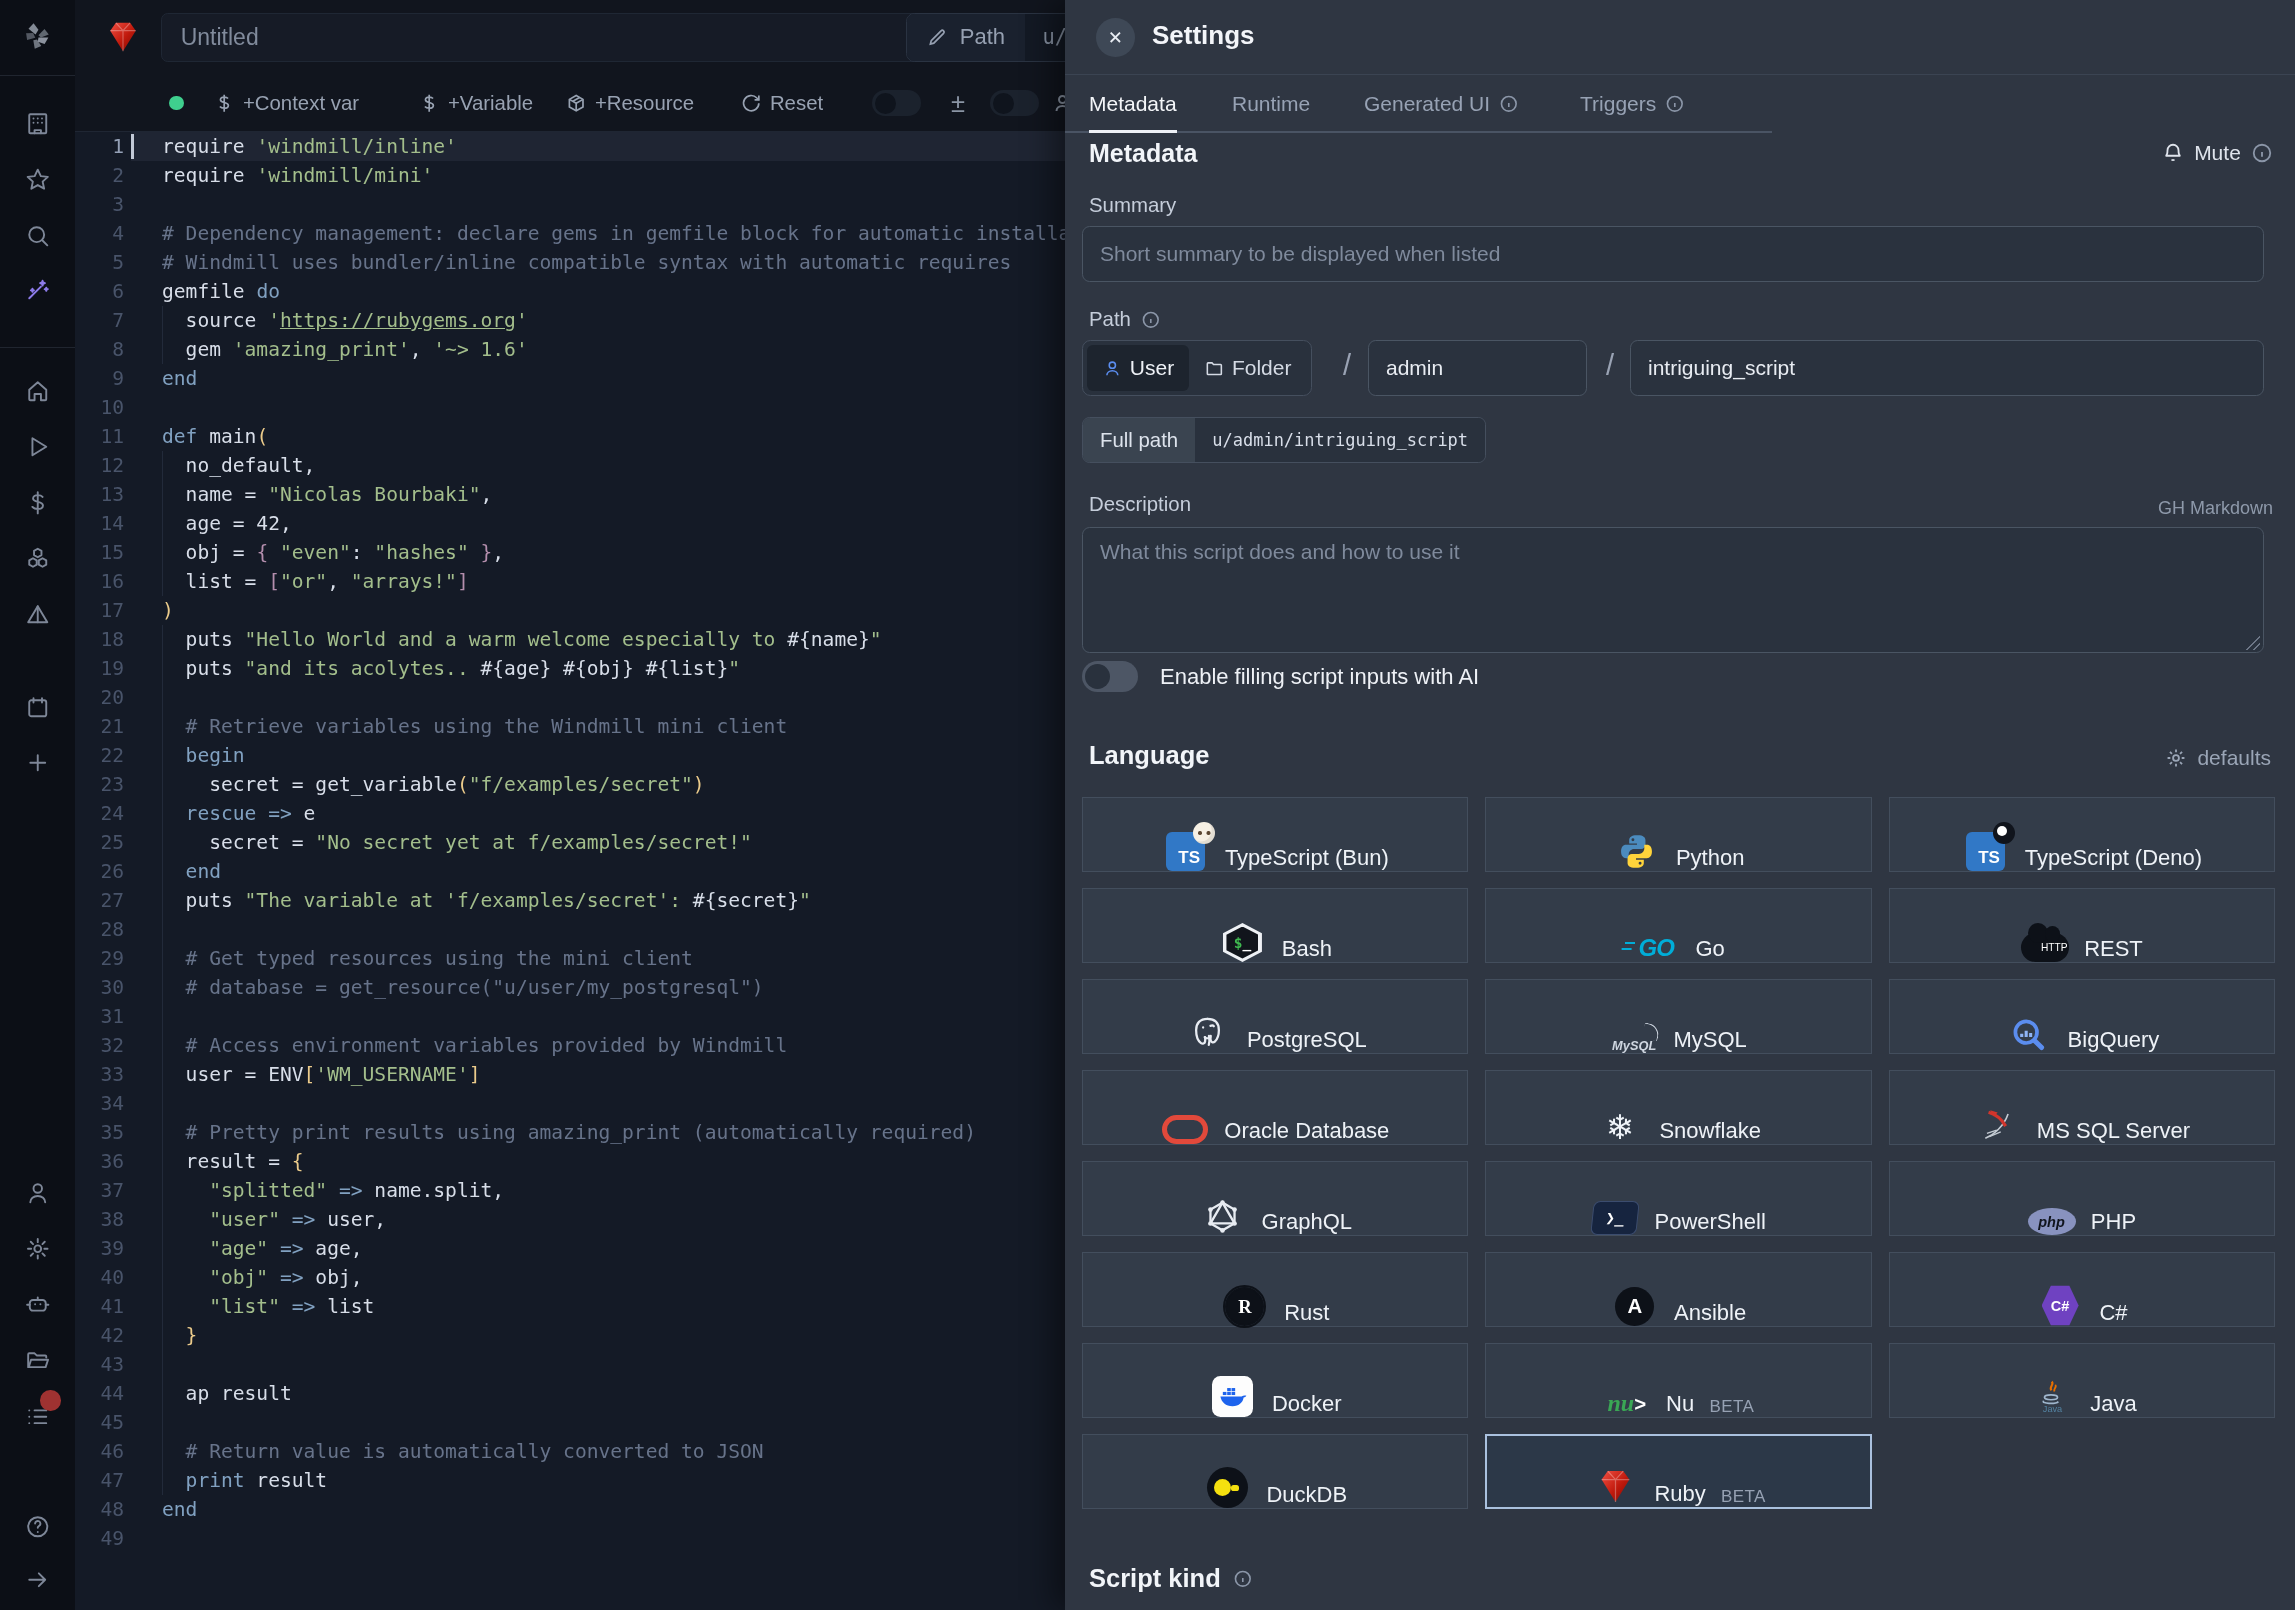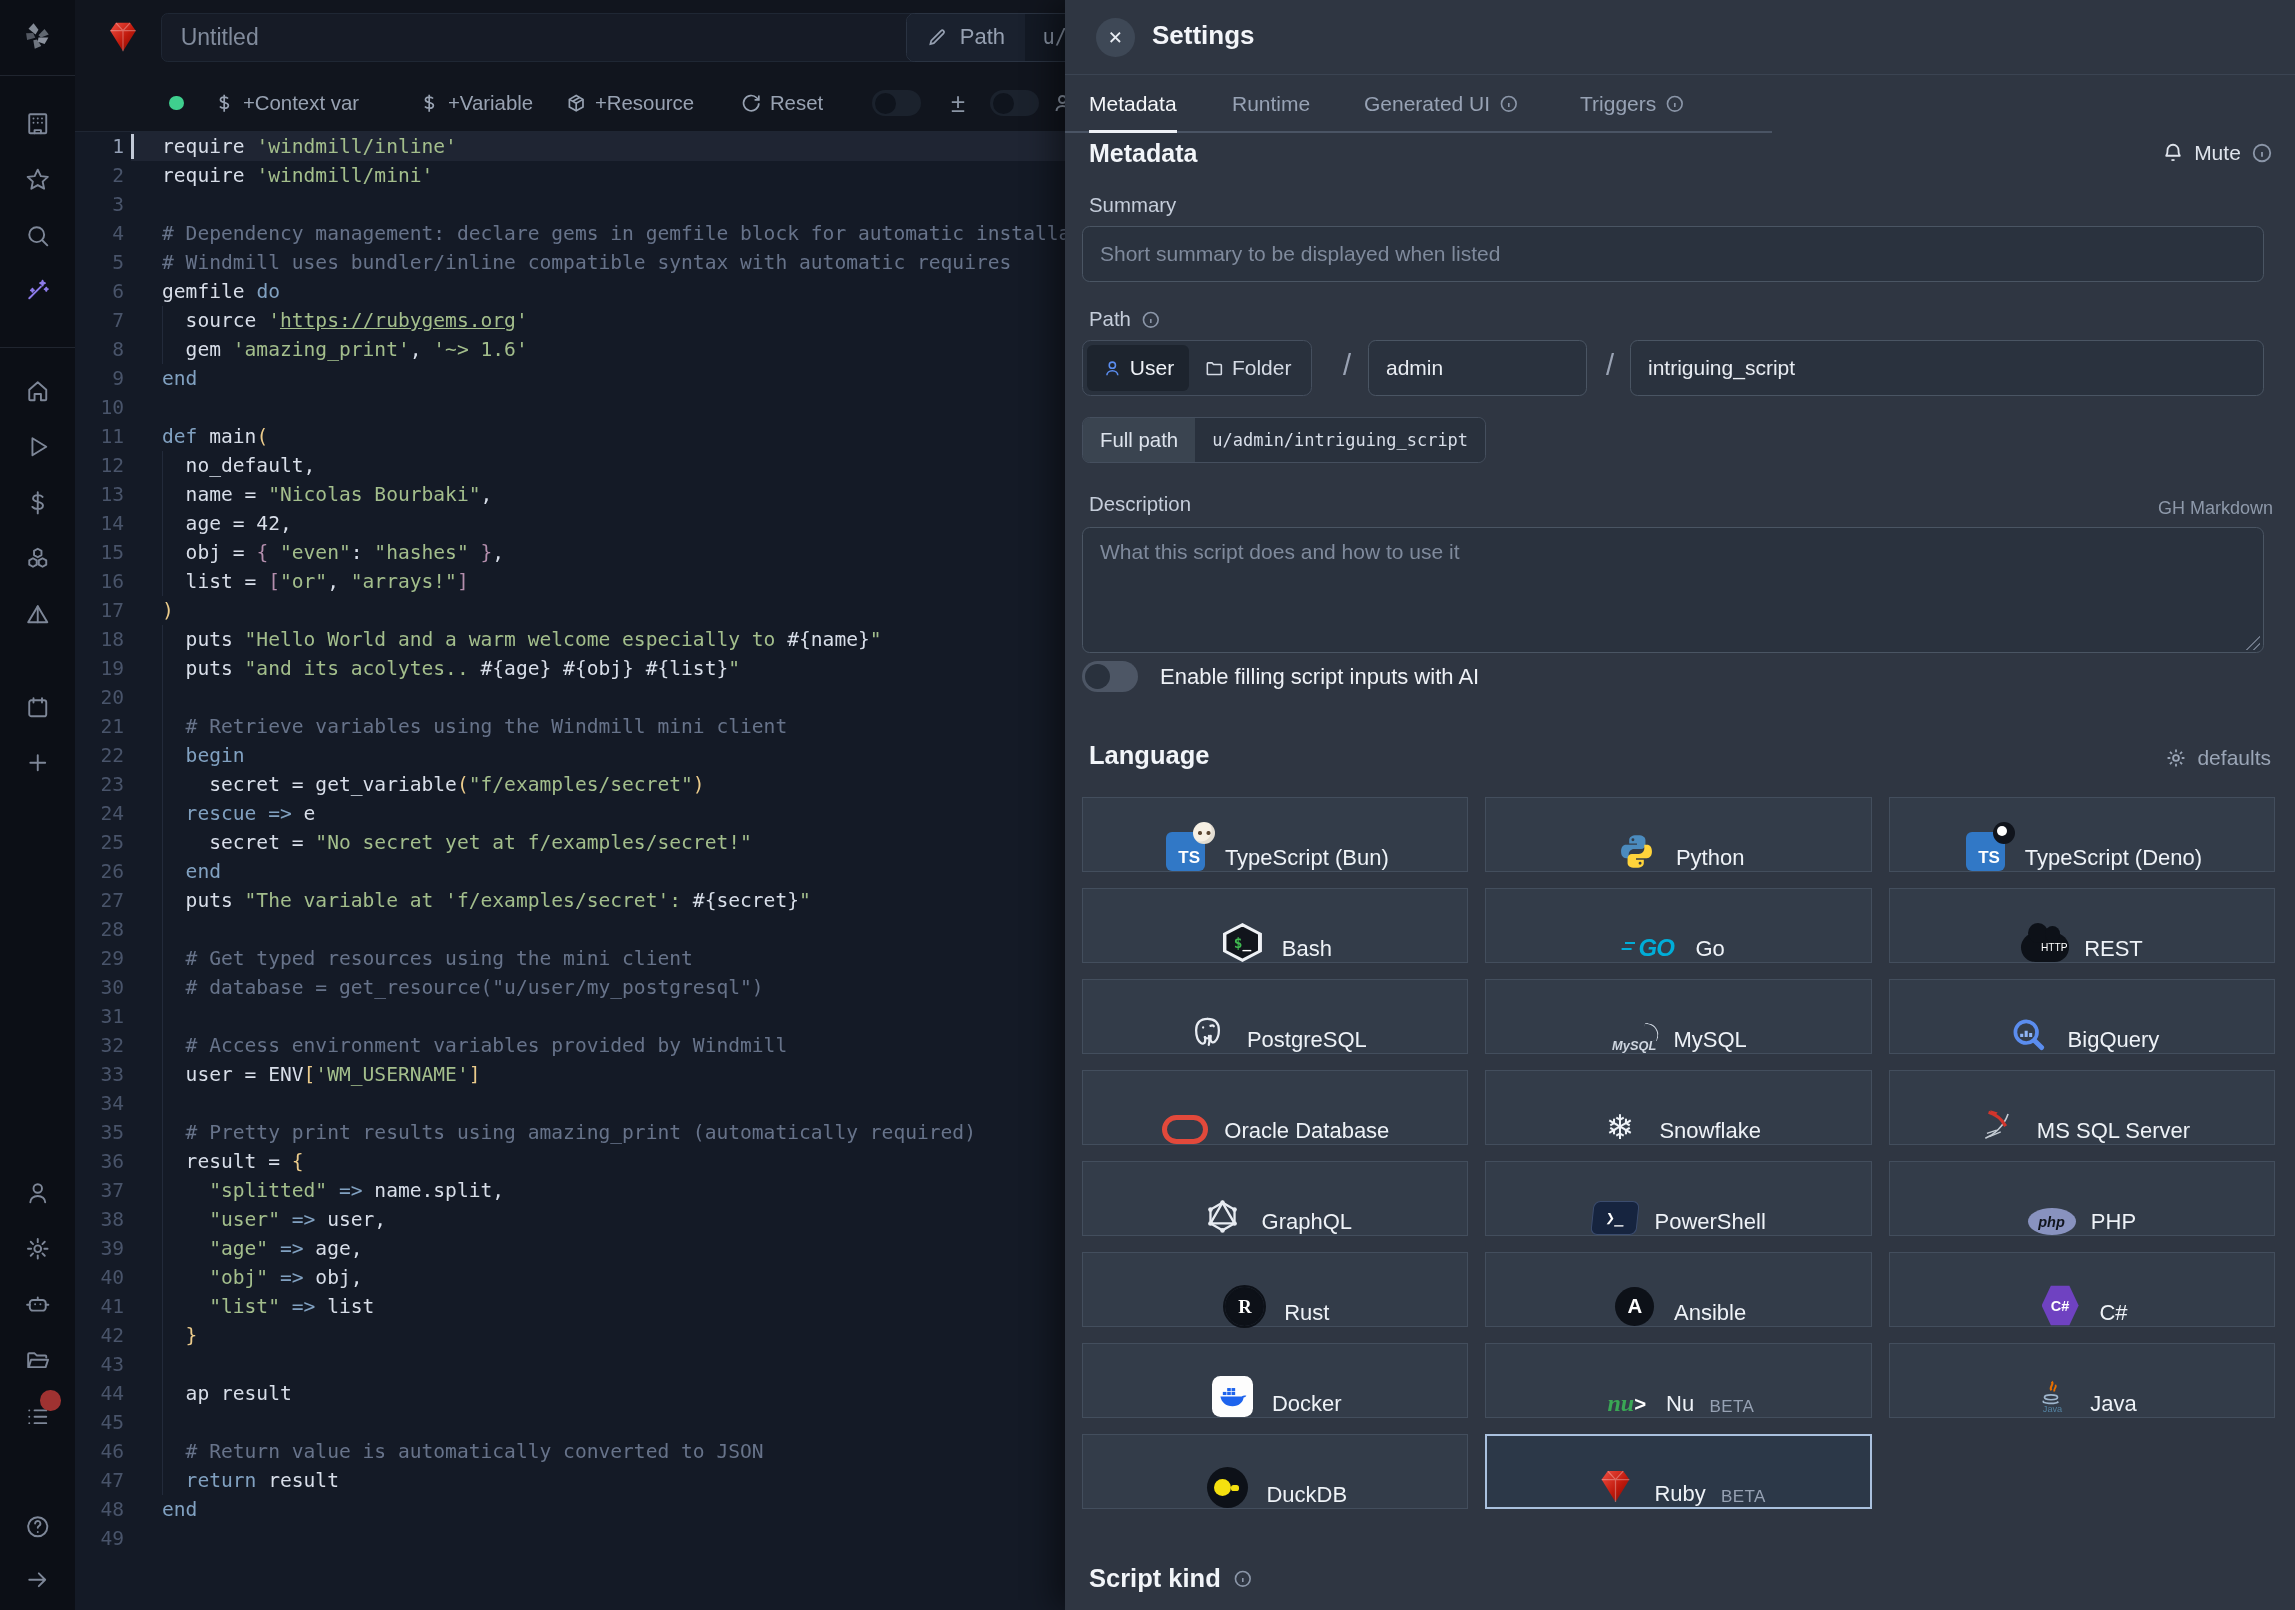--- a/index.html
+++ b/index.html
@@ -386,21 +386,21 @@
     <div class="cl"><span class="guide"></span><span class="num">37</span><span class="code"><span class="tk-d">    </span><span class="tk-s">"splitted"</span><span class="tk-d"> </span><span class="tk-o">=&gt;</span><span class="tk-d"> name.split,</span></span></div>
     <div class="cl"><span class="guide"></span><span class="num">38</span><span class="code"><span class="tk-d">    </span><span class="tk-s">"user"</span><span class="tk-d"> </span><span class="tk-o">=&gt;</span><span class="tk-d"> user,</span></span></div>
     <div class="cl"><span class="guide"></span><span class="num">39</span><span class="code"><span class="tk-d">    </span><span class="tk-s">"age"</span><span class="tk-d"> </span><span class="tk-o">=&gt;</span><span class="tk-d"> age,</span></span></div>
     <div class="cl"><span class="guide"></span><span class="num">40</span><span class="code"><span class="tk-d">    </span><span class="tk-s">"obj"</span><span class="tk-d"> </span><span class="tk-o">=&gt;</span><span class="tk-d"> obj,</span></span></div>
     <div class="cl"><span class="guide"></span><span class="num">41</span><span class="code"><span class="tk-d">    </span><span class="tk-s">"list"</span><span class="tk-d"> </span><span class="tk-o">=&gt;</span><span class="tk-d"> list</span></span></div>
     <div class="cl"><span class="guide"></span><span class="num">42</span><span class="code"><span class="tk-d">  </span><span class="tk-y">}</span></span></div>
     <div class="cl"><span class="guide"></span><span class="num">43</span><span class="code"></span></div>
     <div class="cl"><span class="guide"></span><span class="num">44</span><span class="code"><span class="tk-d">  ap result</span></span></div>
     <div class="cl"><span class="guide"></span><span class="num">45</span><span class="code"></span></div>
     <div class="cl"><span class="guide"></span><span class="num">46</span><span class="code"><span class="tk-c">  # Return value is automatically converted to JSON</span></span></div>
-    <div class="cl"><span class="guide"></span><span class="num">47</span><span class="code"><span class="tk-d">  </span><span class="tk-k">return</span><span class="tk-d"> result</span></span></div>
+    <div class="cl"><span class="guide"></span><span class="num">47</span><span class="code"><span class="tk-d">  </span><span class="tk-k">print</span><span class="tk-d"> result</span></span></div>
     <div class="cl"><span class="num">48</span><span class="code"><span class="tk-k">end</span></span></div>
     <div class="cl"><span class="num">49</span><span class="code"></span></div>
   </div>
 
 <aside class="settings">
   <div class="st-header">
     <span class="st-close">
       <svg viewBox="0 0 24 24" fill="none" stroke="currentColor" stroke-width="2.4">
           <path d="M6 6l12 12M18 6L6 18"></path>
         </svg>

